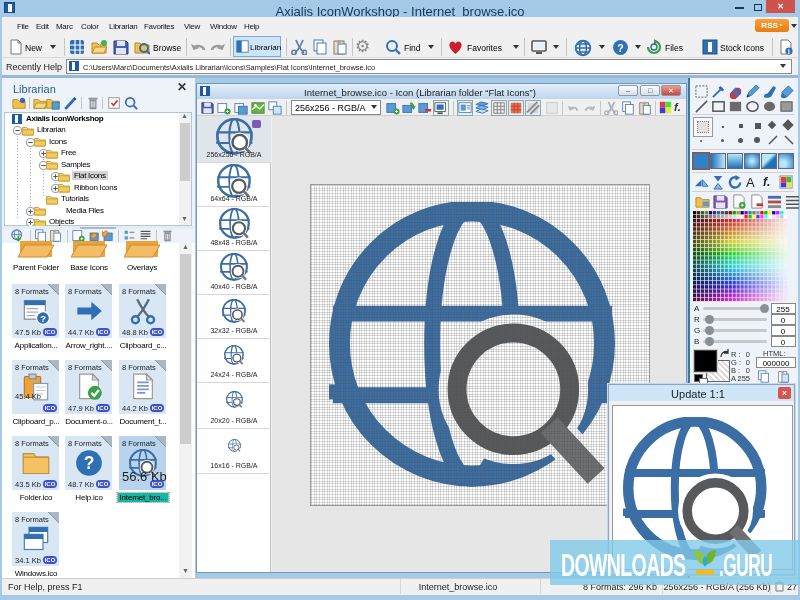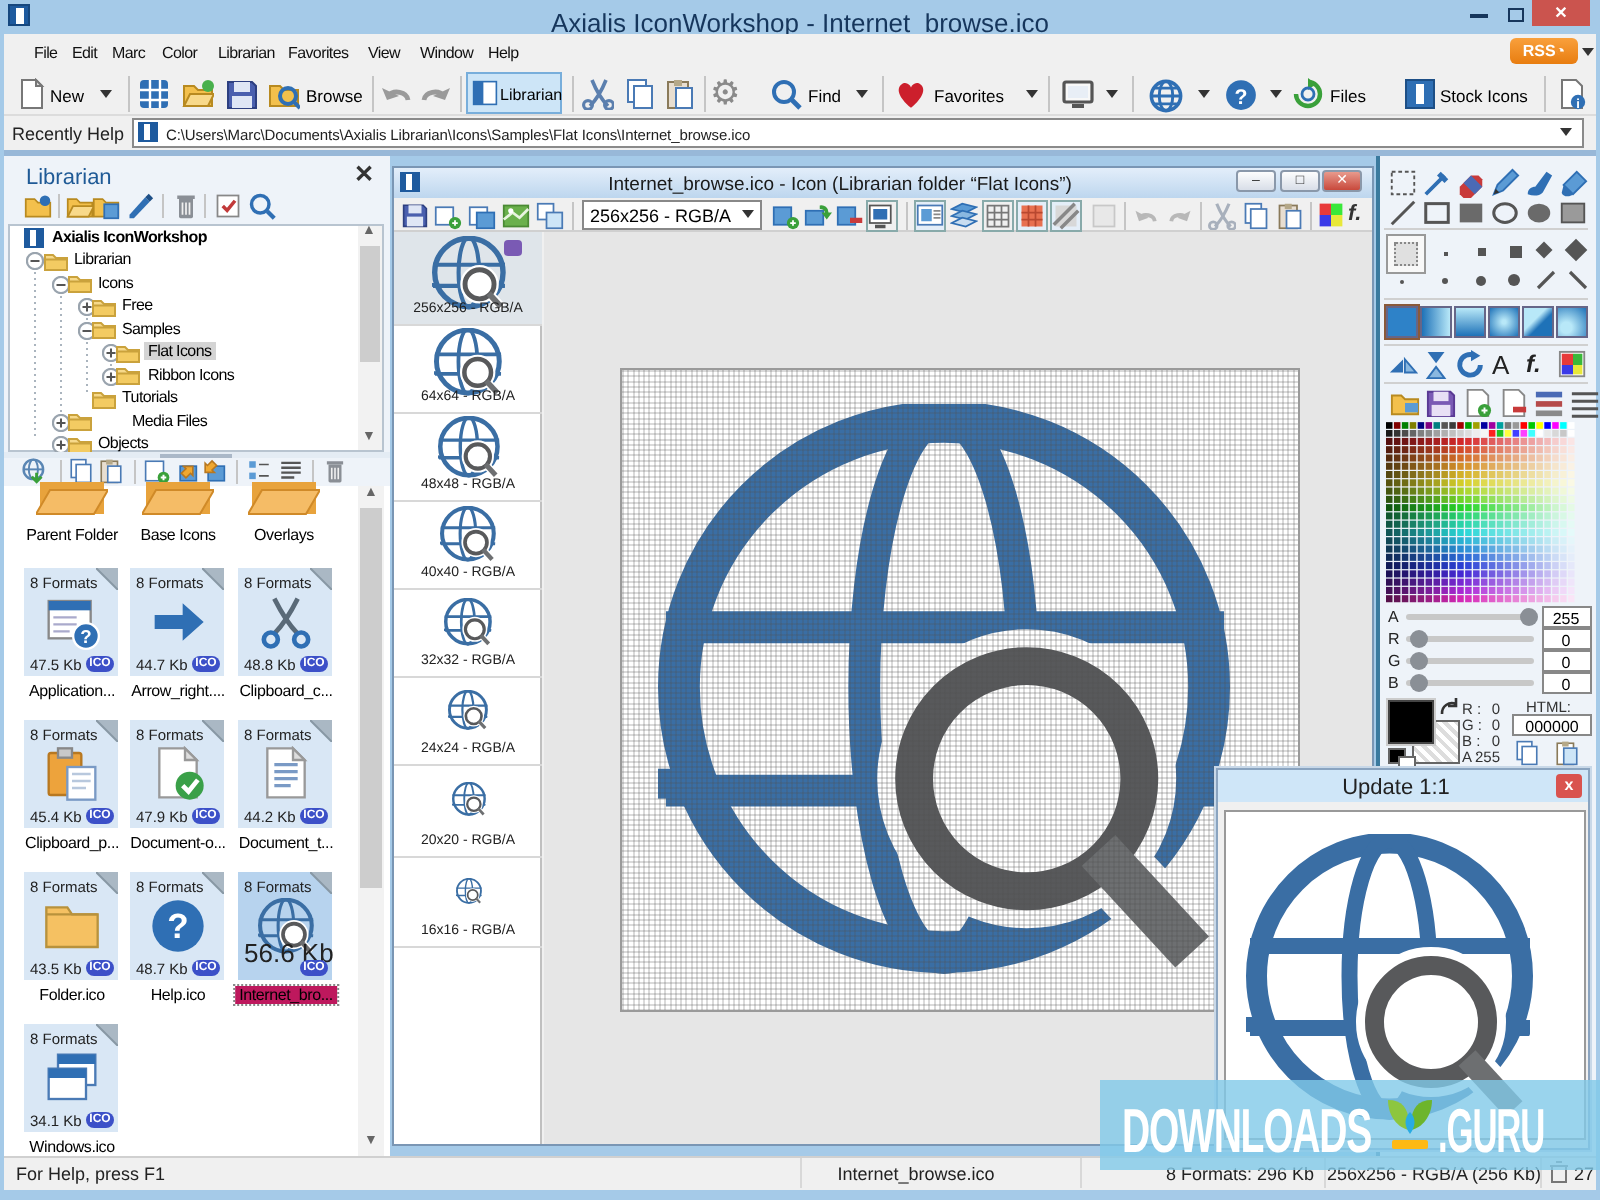--- a/index.html
+++ b/index.html
@@ -415,21 +415,21 @@
     <path d="M0 0 l11 11 v-11 z" fill="#aab8c4"></path>
     <path d="M0 0 l11 11" stroke="#8898a4"></path>
   </svg>
 <div class="abs txt" style="left:15px;top:363px;font-size:7.5px;color:#222">8 Formats</div>
 <svg class="abs" style="left:22px;top:373px" width="28" height="28" viewBox="0 0 24 24">
     <rect x="2" y="3" width="14" height="18" rx="1" fill="#eda33c" stroke="#b87820"></rect>
     <rect x="6" y="1" width="6" height="4" fill="#c8c8c8" stroke="#888"></rect>
     <rect x="10" y="9" width="12" height="14" fill="#fff" stroke="#7a9ac5"></rect>
     <path d="M12 12 h8 M12 15 h8 M12 18 h6" stroke="#b8c8dd"></path>
   </svg>
-<div class="abs txt" style="left:15px;top:404px;font-size:7.5px;color:#222">45.4 Kb</div>
+<div class="abs txt" style="left:15px;top:392px;font-size:7.5px;color:#222">45.4 Kb</div>
 <div class="abs" style="left:43px;top:404px;width:14px;height:8px;background:#3c50c8;border-radius:4px;color:#fff;font-size:6px;font-weight:bold;text-align:center;line-height:8px">ICO</div>
 <div class="abs txt" style="left:36px;top:417px;font-size:8px;letter-spacing:-0.2px;transform:translateX(-50%);padding:0 2px">Clipboard_p...</div>
 <div class="abs" style="left:65px;top:360px;width:47px;height:54px;background:#d9e7f5"></div>
 <svg class="abs" style="left:101px;top:360px" width="11" height="11">
     <path d="M0 0 h11 v11 z" fill="#fff"></path>
     <path d="M0 0 l11 11 v-11 z" fill="#aab8c4"></path>
     <path d="M0 0 l11 11" stroke="#8898a4"></path>
   </svg>
 <div class="abs txt" style="left:68px;top:363px;font-size:7.5px;color:#222">8 Formats</div>
 <svg class="abs" style="left:75px;top:373px" width="28" height="28" viewBox="0 0 24 24">
@@ -489,21 +489,21 @@
     <path d="M0 0 h11 v11 z" fill="#fff"></path>
     <path d="M0 0 l11 11 v-11 z" fill="#aab8c4"></path>
     <path d="M0 0 l11 11" stroke="#8898a4"></path>
   </svg>
 <div class="abs txt" style="left:122px;top:439px;font-size:7.5px;color:#222">8 Formats</div>
 <svg class="abs" style="left:129px;top:449px" width="28" height="28" viewBox="0 0 288 288">
     <use href="#globe"></use>
   </svg>
 <div class="abs txt" style="left:122px;top:469px;font-size:13px;color:#222">56.6 Kb</div>
 <div class="abs" style="left:150px;top:480px;width:14px;height:8px;background:#3c50c8;border-radius:4px;color:#fff;font-size:6px;font-weight:bold;text-align:center;line-height:8px">ICO</div>
-<div class="abs txt" style="left:143px;top:493px;font-size:8px;letter-spacing:-0.2px;transform:translateX(-50%);background:#be185d;outline:1px dotted #888;padding:0 2px">Internet_bro...</div>
+<div class="abs txt" style="left:143px;top:493px;font-size:8px;letter-spacing:-0.2px;transform:translateX(-50%);background:#14b8a6;outline:1px dotted #888;padding:0 2px">Internet_bro...</div>
 <div class="abs" style="left:12px;top:512px;width:47px;height:54px;background:#d9e7f5"></div>
 <svg class="abs" style="left:48px;top:512px" width="11" height="11">
     <path d="M0 0 h11 v11 z" fill="#fff"></path>
     <path d="M0 0 l11 11 v-11 z" fill="#aab8c4"></path>
     <path d="M0 0 l11 11" stroke="#8898a4"></path>
   </svg>
 <div class="abs txt" style="left:15px;top:515px;font-size:7.5px;color:#222">8 Formats</div>
 <svg class="abs" style="left:22px;top:525px" width="28" height="28" viewBox="0 0 24 24">
     <rect x="6" y="2" width="16" height="13" fill="#fff" stroke="#4a7ab5"></rect>
     <rect x="6" y="2" width="16" height="4" fill="#2f6fb4"></rect>

